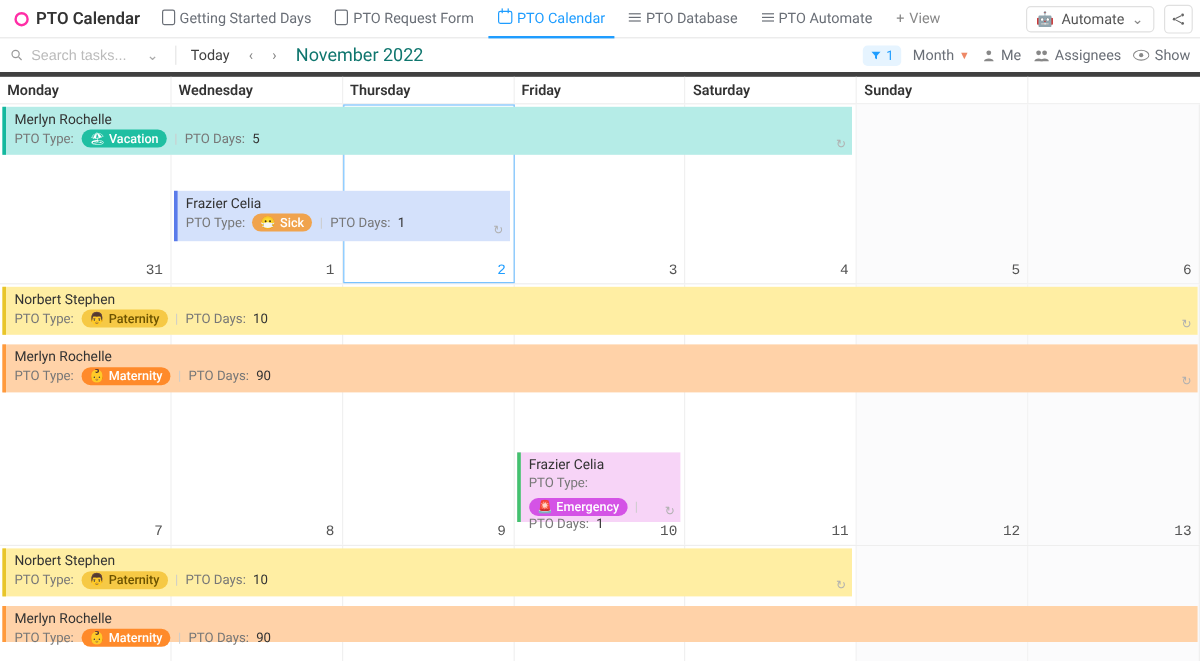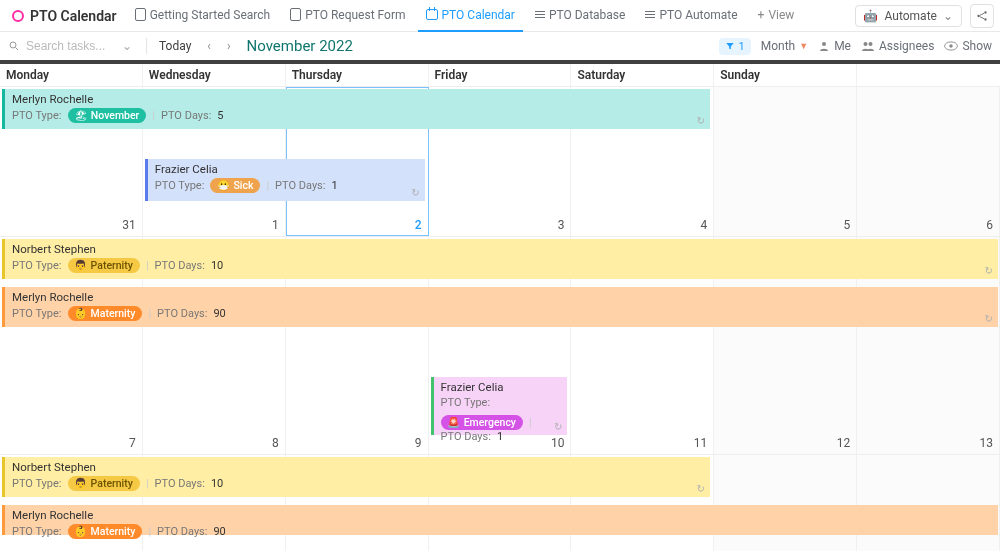--- a/index.html
+++ b/index.html
@@ -39,21 +39,21 @@
 
 
 .cal { position:relative; }
 .dayheaders { display:grid; grid-template-columns: repeat(7, 1fr); border-bottom:1px solid #eee; }
 .dayheaders div { padding: 4px 6px; font-size:12px; font-weight:600; color:#333; border-right:1px solid #f0f0f0; }
 
 .weekrow { position:relative; display:grid; grid-template-columns: repeat(7,1fr); border-bottom:1px solid #eee; }
 .daycell { border-right:1px solid #f0f0f0; position:relative; }
 .daycell.shade { background:#fbfbfc; }
 .daycell.today { outline: 1px solid #79c2ff; outline-offset: -1px; }
-.datenum { position:absolute; bottom:4px; right:6px; font-size:12px; color:#555; }
+.datenum { position:absolute; bottom:4px; right:6px; font-size:12px; color:#555;font-family:Liberation Mono, monospace; }
 .datenum.today { color:#1f9dff; font-weight:500; }
 
 .event { position:absolute; left:2px; border-left: 3px solid; padding: 3px 6px 4px 7px; font-size:11px; color:#333; }
 .event .ename { font-size: 11.5px; color:#333; margin-bottom: 2px; }
 .event .erow { display:flex; align-items:center; gap:6px; flex-wrap:wrap; }
 .event .lbl { color:#777; }
 .event .sep { color:#ccc; }
 .event .recur { position:absolute; right:5px; bottom:3px; color:#b0b0b0; font-size:10px; }
 .tag { display:inline-flex; align-items:center; gap:3px; border-radius: 10px; padding: 1px 7px; color:#fff; font-size:10.5px; font-weight:500; }
 
@@ -74,21 +74,21 @@
 </head>
 <body>
 
 <div class="tabbar">
   <div class="brand">
     <span class="brand-icon"></span>
     <span>PTO Calendar</span>
   </div>
   <div class="tab">
     <span class="doc-icon"></span>
-    <span>Getting Started Search</span>
+    <span>Getting Started Days</span>
   </div>
   <div class="tab">
     <span class="doc-icon"></span>
     <span>PTO Request Form</span>
   </div>
   <div class="tab active">
     <span class="cal-icon"></span>
     <span>PTO Calendar</span>
   </div>
   <div class="tab">
@@ -211,21 +211,21 @@
     <div class="daycell shade">
         <span class="datenum">6</span>
       </div>
 
     <div class="event ev-teal" style="top:2px; left:2px; width: calc(71.4% - 6px); height:40px;">
       <div class="ename">Merlyn Rochelle</div>
       <div class="erow">
         <span class="lbl">PTO Type:</span>
         <span class="tag vac">
             <span>🏖</span>
-            <span>November</span>
+            <span>Vacation</span>
           </span>
         <span class="sep">|</span>
         <span class="lbl">PTO Days:</span>
         <span>5</span>
       </div>
       <span class="recur">↻</span>
     </div>
 
     <div class="event ev-blue" style="top:72px; left: calc(14.285% + 2px); width: calc(28.57% - 6px); height:42px;">
       <div class="ename">Frazier Celia</div>

